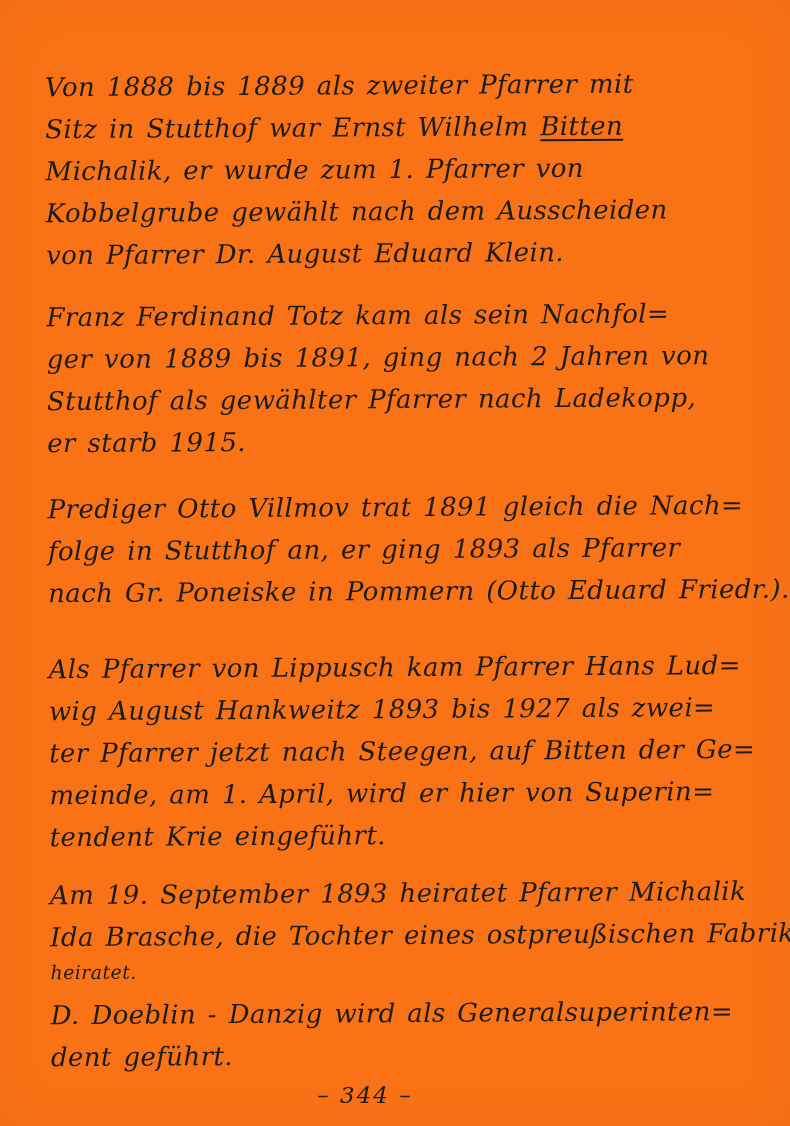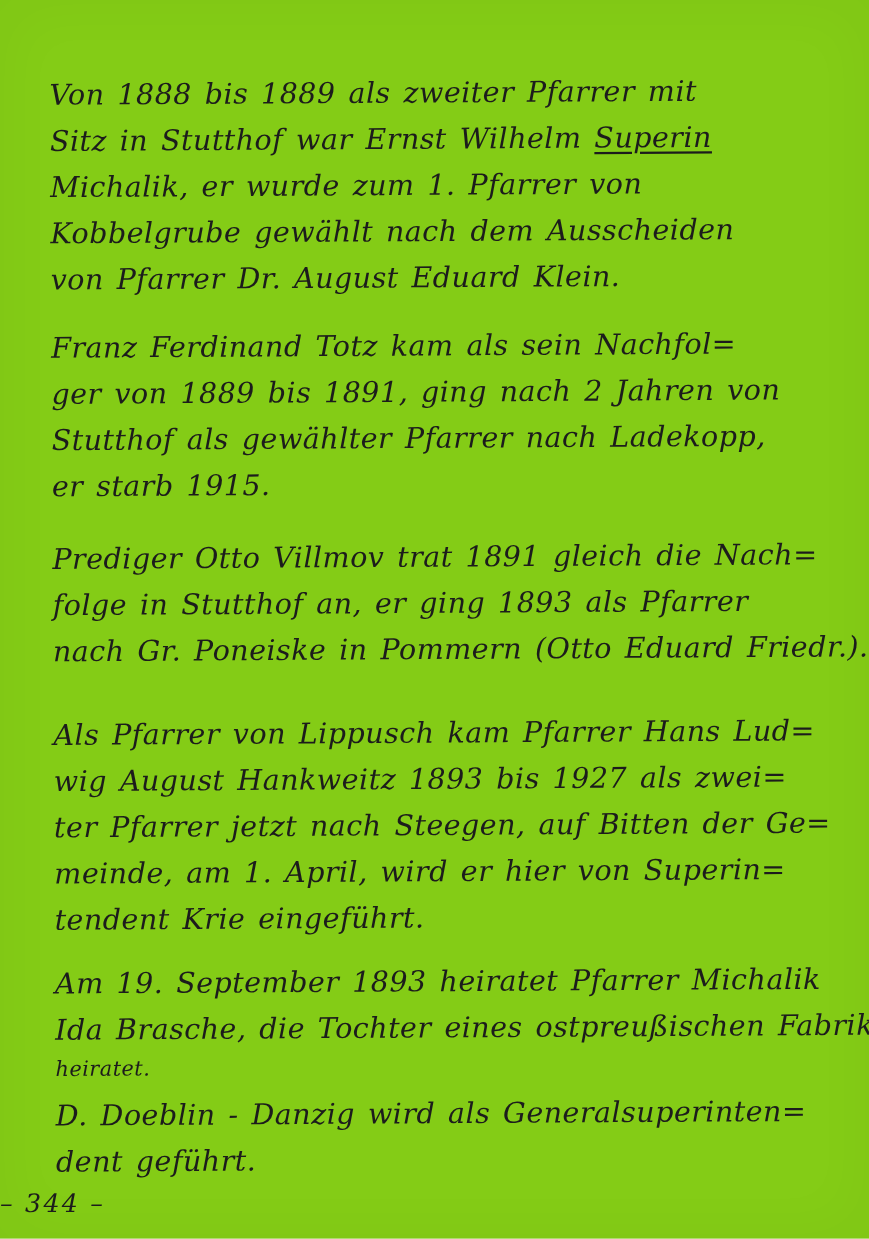--- a/index.html
+++ b/index.html
@@ -9,21 +9,21 @@
   body {
     width: 790px;
     height: 1126px;
     background: #f6f6f4;
     overflow: hidden;
   }
   .page {
     position: relative;
     width: 790px;
     height: 1126px;
-    background: #84cc16;
+    background: #f97316;
     box-shadow: inset 0 0 60px rgba(0,0,0,0.035);
     font-family: "DejaVu Serif", serif;
     color: #1c1c1c;
   }
   .content {
     position: absolute;
     top: 64px;
     left: 48px;
     right: 26px;
     transform: rotate(-0.35deg);
@@ -51,34 +51,34 @@
   }
   .seg.underline {
     text-decoration: underline;
     text-underline-offset: 4px;
   }
   .page-number {
     position: absolute;
     left: 0;
     right: 60px;
     bottom: 18px;
-    text-align: left;
+    text-align: center;
     font-style: italic;
     font-size: 23px;
     letter-spacing: 2px;
   }
 </style>
 </head>
 <body>
 
 <div class="page">
   <div class="content" id="paragraphs">
       <div class="paragraph">
         <div class="line"><span class="seg">Von 1888 bis 1889 als zweiter Pfarrer mit</span></div>
-        <div class="line"><span class="seg">Sitz in Stutthof war Ernst Wilhelm </span><span class="seg underline">Superin</span></div>
+        <div class="line"><span class="seg">Sitz in Stutthof war Ernst Wilhelm </span><span class="seg underline">Bitten</span></div>
         <div class="line"><span class="seg">Michalik, er wurde zum 1. Pfarrer von</span></div>
         <div class="line"><span class="seg">Kobbelgrube gewählt nach dem Ausscheiden</span></div>
         <div class="line"><span class="seg">von Pfarrer Dr. August Eduard Klein.</span></div>
       </div>
       <div class="paragraph">
         <div class="line"><span class="seg">Franz Ferdinand Totz kam als sein Nachfol=</span></div>
         <div class="line"><span class="seg">ger von 1889 bis 1891, ging nach 2 Jahren von</span></div>
         <div class="line"><span class="seg">Stutthof als gewählter Pfarrer nach Ladekopp,</span></div>
         <div class="line"><span class="seg">er starb 1915.</span></div>
       </div>

